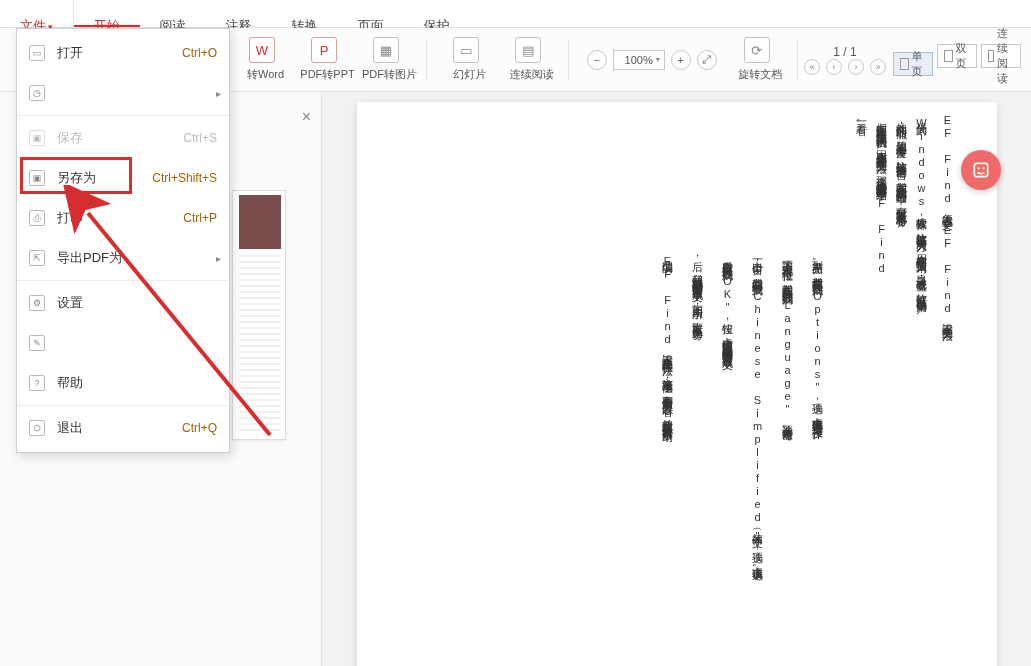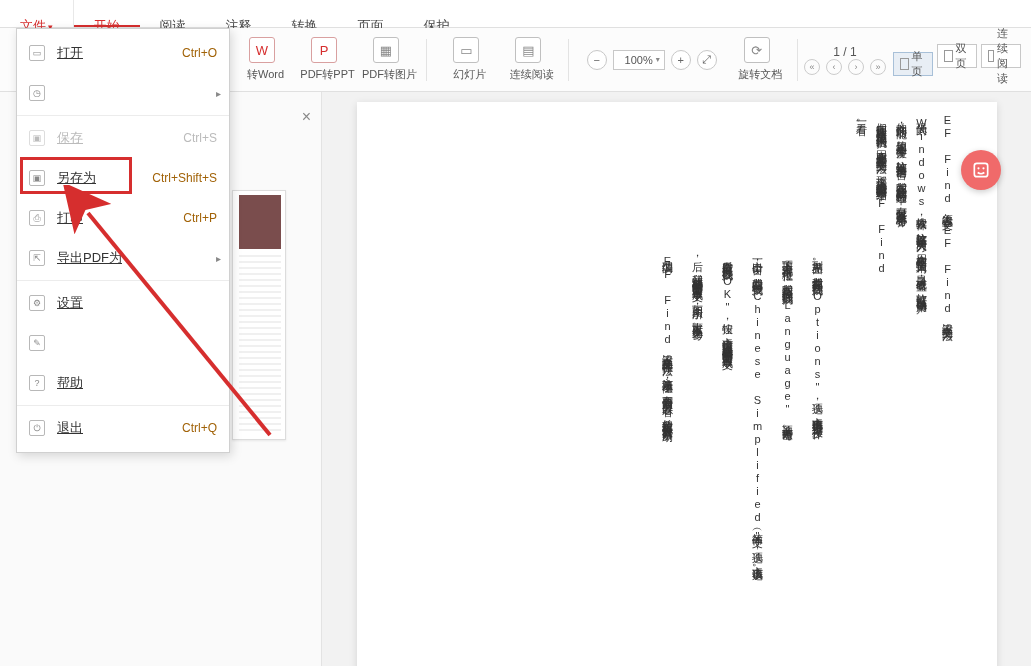--- a/index.html
+++ b/index.html
@@ -30,21 +30,21 @@
   .pagenav .nbtn { width: 16px; height: 16px; border: 1px solid #ccc; border-radius: 50%; font-size: 9px; display: flex; align-items: center; justify-content: center; color: #888; cursor: pointer; }
   .viewgrp { display: flex; gap: 4px; }
   .vbtn { height: 24px; border: 1px solid #c8c8c8; background: #fff; display: flex; align-items: center; gap: 3px; padding: 0 6px; font-size: 11px; color: #555; cursor: pointer; }
   .vbtn.active { background: #e8eef5; border-color: #a8c0d8; margin-top: 8px; }
   .vico { width: 12px; height: 12px; border: 1px solid #999; }
 
   
   .filemenu { position: absolute; left: 16px; top: 28px; width: 214px; background: #fff; border: 1px solid #d0d0d0; box-shadow: 2px 3px 10px rgba(0,0,0,.15); z-index: 50; padding: 4px 0; }
   .fmi { display: flex; align-items: center; height: 40px; padding: 0 12px; font-size: 13px; color: #333; cursor: pointer; position: relative; }
   .fmi .mico { width: 16px; height: 16px; border: 1px solid #b8b8b8; border-radius: 2px; margin-right: 12px; display: flex; align-items: center; justify-content: center; font-size: 9px; color: #888; }
-  .fmi .mlabel { flex: 1; text-decoration: underline; }
+  .fmi .mlabel { flex: 1; }
   .fmi .mshort { font-size: 12px; color: #a16207; }
   .fmi .marrow { position: absolute; right: 8px; font-size: 10px; color: #888; }
   .fmi.disabled .mlabel, .fmi.disabled .mshort, .fmi.disabled .mico { color: #bbb; border-color: #ddd; }
   .fm-sep { height: 1px; background: #ececec; margin: 2px 0; }
   .fm-highlight { position: absolute; left: 20px; top: 157px; width: 112px; height: 37px; border: 3px solid #d62e2e; pointer-events: none; z-index: 60; }
 
   
   .arrow { position: absolute; left: 60px; top: 185px; z-index: 70; pointer-events: none; }
 
   

